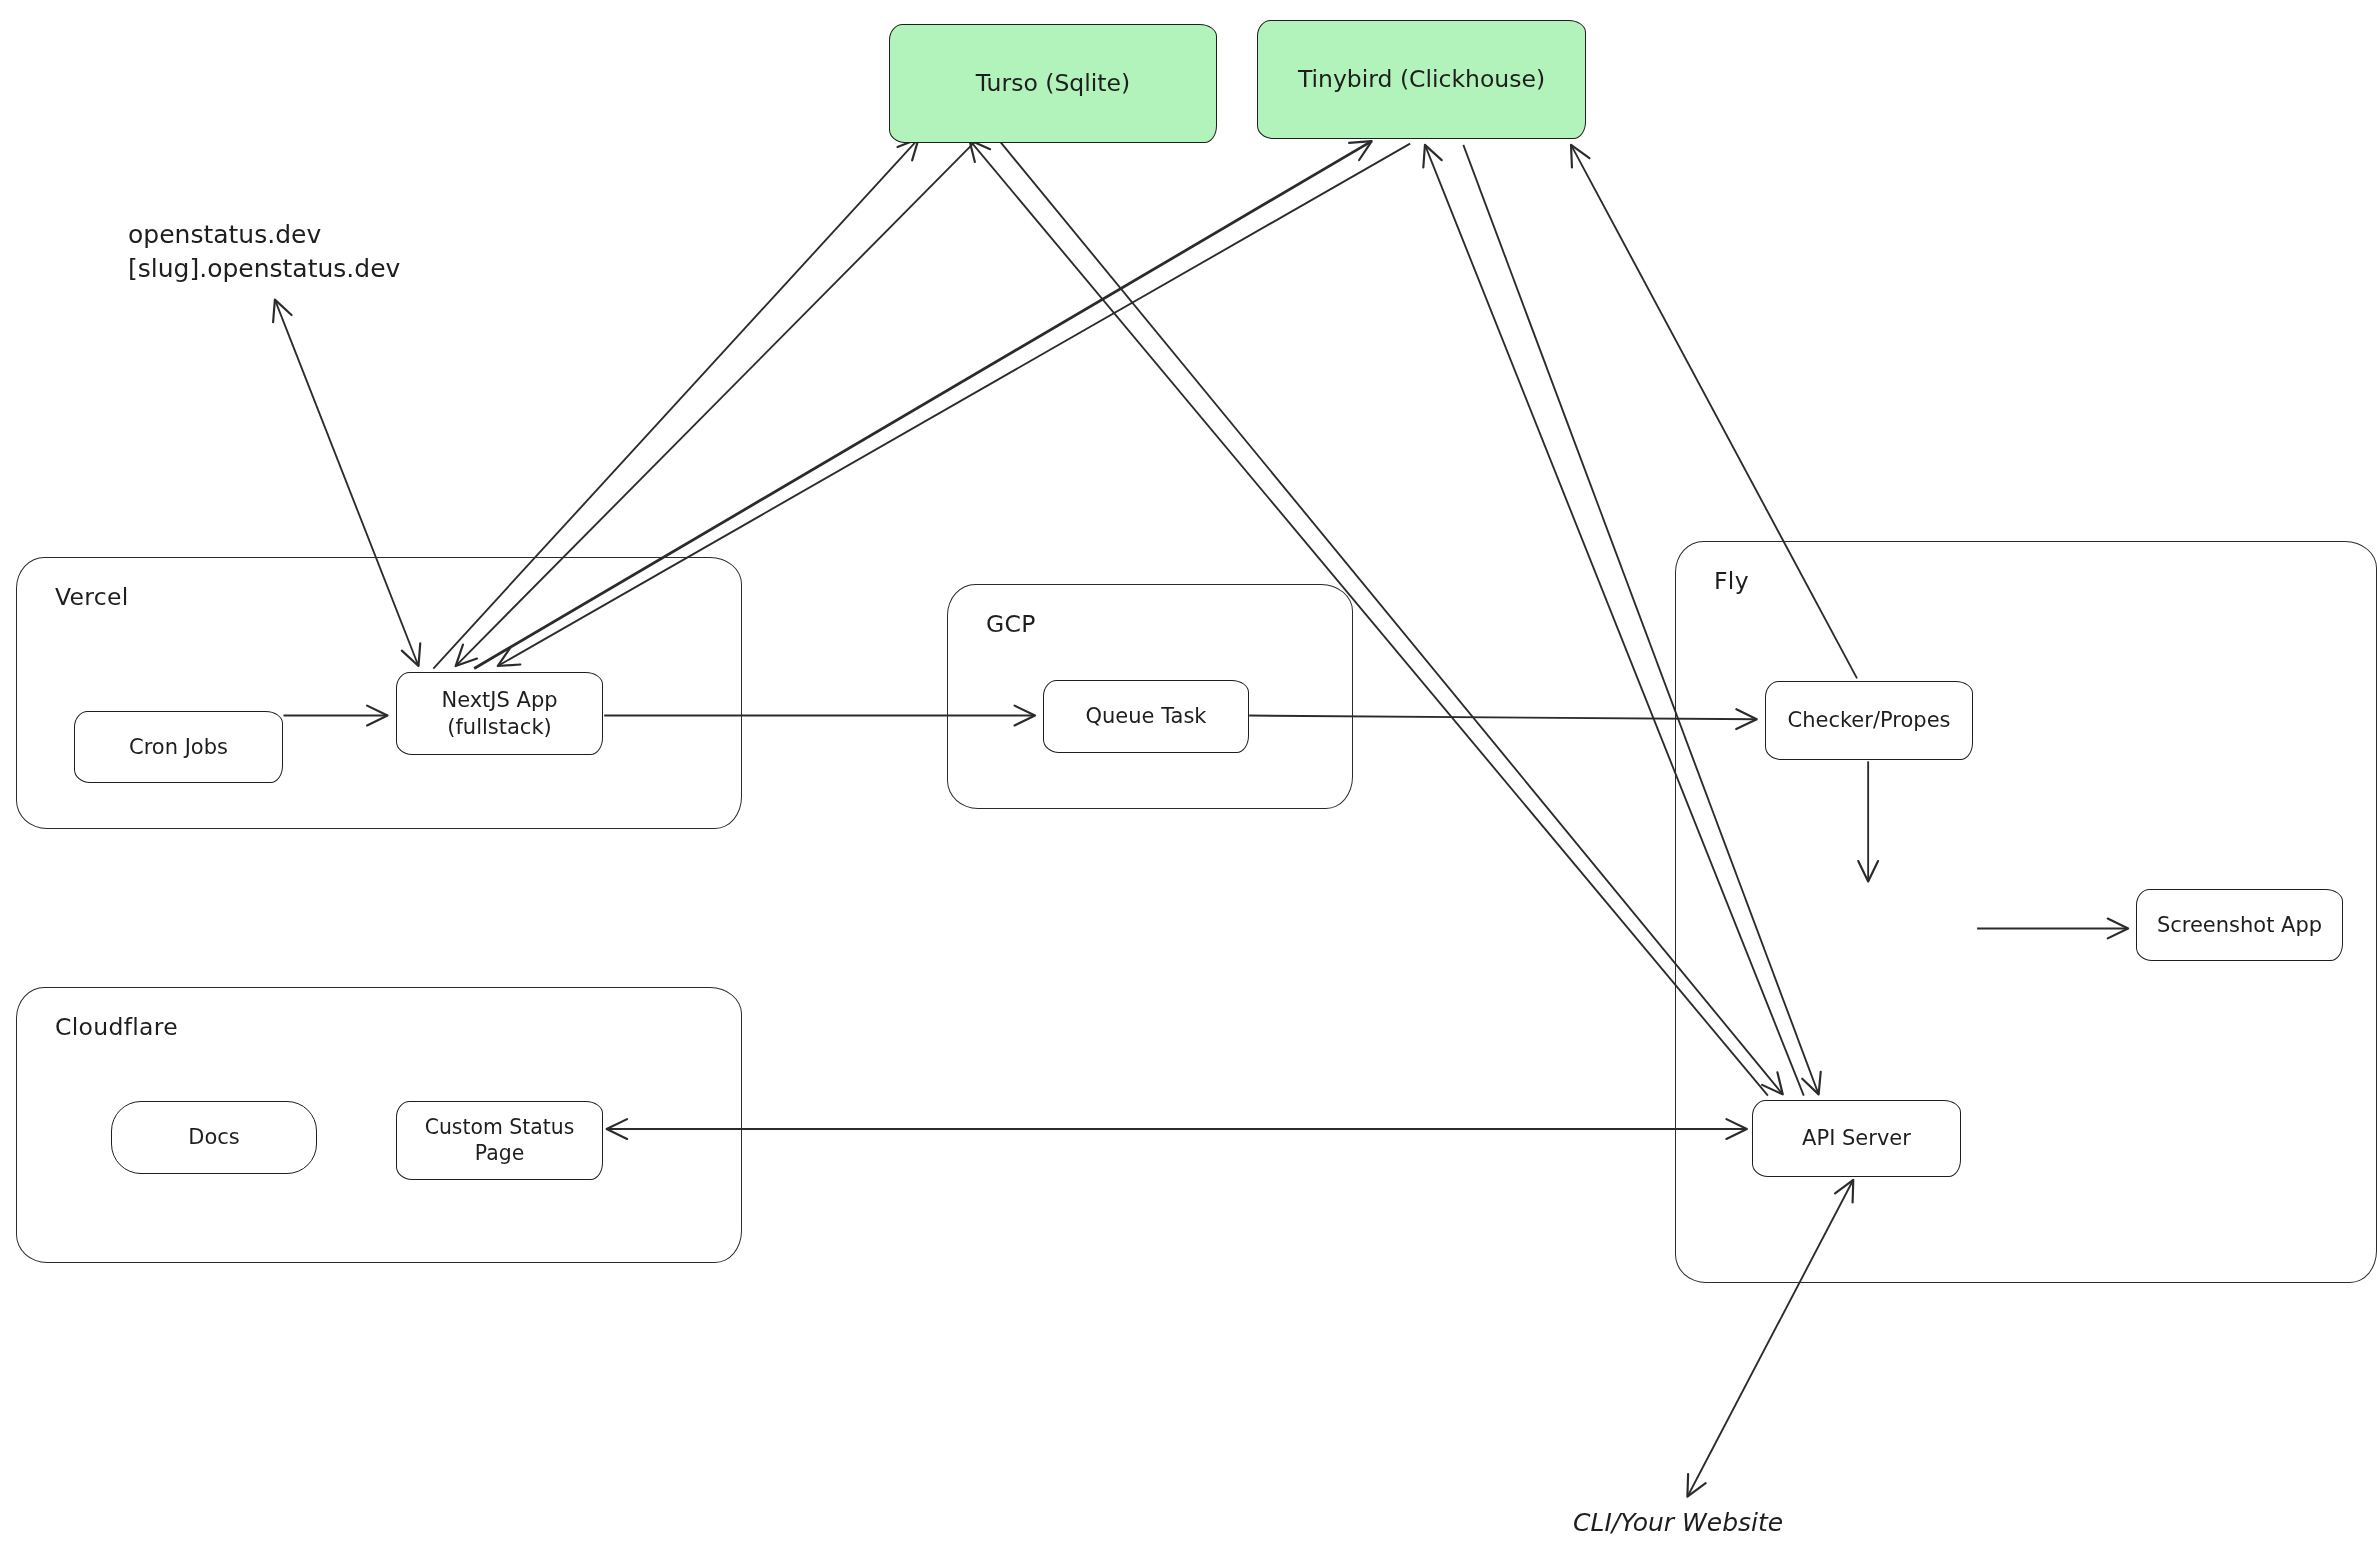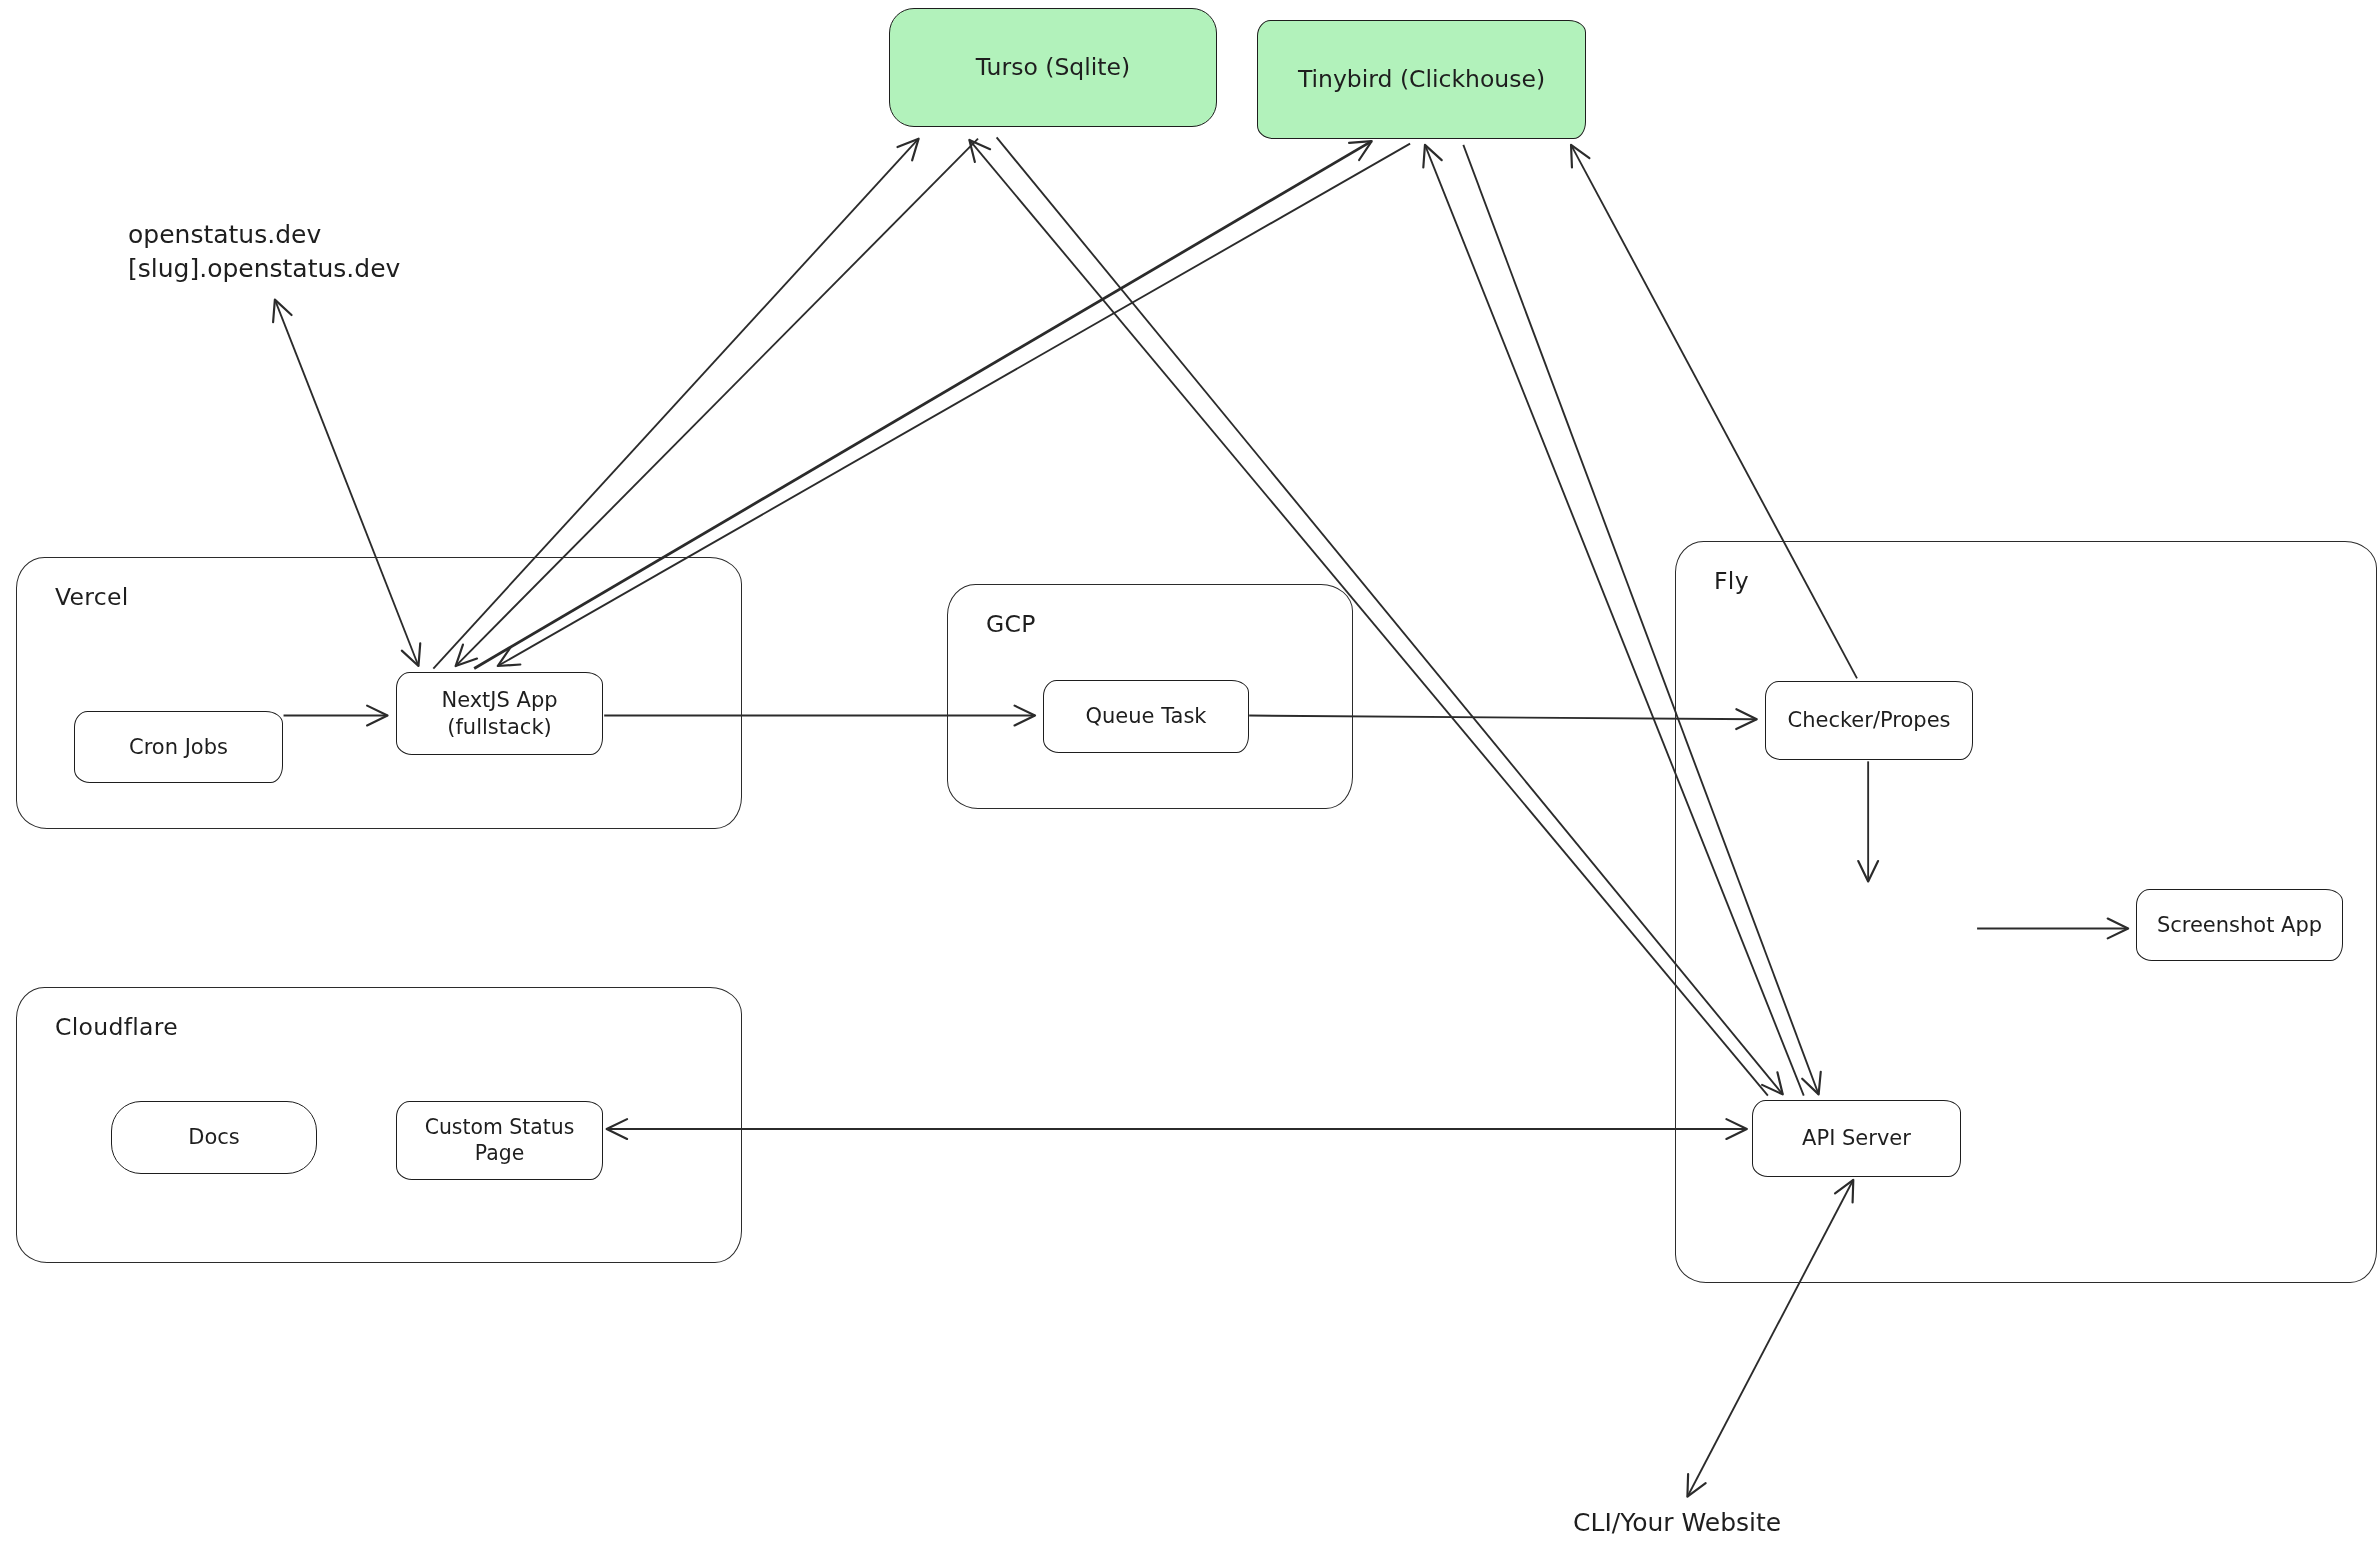--- a/index.html
+++ b/index.html
@@ -41,28 +41,28 @@
         <line x1="3194" y1="1500" x2="3438" y2="1500" stroke="#2b2b2b" stroke-width="3" marker-end="url(#ah)"></line>
         <line x1="2856" y1="1770" x2="1566" y2="226" stroke="#2b2b2b" stroke-width="3" marker-end="url(#ah)"></line>
         <line x1="1610" y1="222" x2="2880" y2="1768" stroke="#2b2b2b" stroke-width="3" marker-end="url(#ah)"></line>
         <line x1="2914" y1="1770" x2="2302" y2="234" stroke="#2b2b2b" stroke-width="3" marker-end="url(#ah)"></line>
         <line x1="2364" y1="234" x2="2938" y2="1768" stroke="#2b2b2b" stroke-width="3" marker-end="url(#ah)"></line>
         <line x1="2822" y1="1824" x2="980" y2="1824" stroke="#2b2b2b" stroke-width="3" marker-end="url(#ah)" marker-start="url(#ah)"></line>
         <line x1="2994" y1="1906" x2="2726" y2="2418" stroke="#2b2b2b" stroke-width="3" marker-end="url(#ah)" marker-start="url(#ah)"></line>
       </g>
   </svg>
 
-  <div class="node green" style="left:889px;top:8px;width:328px;height:119px;border-radius:25px;"><span>Turso (Sqlite)</span></div>
+  <div class="node green" style="left:889px;top:24px;width:328px;height:119px;"><span>Turso (Sqlite)</span></div>
 
   <div class="node green" style="left:1257px;top:20px;width:329px;height:119px;"><span>Tinybird (Clickhouse)</span></div>
 
   <div class="freetext" style="left:128px;top:218px;">openstatus.dev
 [slug].openstatus.dev</div>
 
-  <div class="freetext" style="left:1573px;top:1506px;">CLI/Your Website</div>
+  <div class="freetext" style="left:1573px;top:1506px;font-style:italic;">CLI/Your Website</div>
 
   <div class="container" style="left:16px;top:557px;width:724px;height:270px;">
     <span class="container-label">Vercel</span>
   </div>
   <div class="node" style="left:74px;top:711px;width:209px;height:72px;"><span>Cron Jobs</span></div>
   <div class="node" style="left:396px;top:672px;width:207px;height:83px;"><span>NextJS App
 (fullstack)</span></div>
 
   <div class="container" style="left:947px;top:584px;width:404px;height:223px;">
     <span class="container-label">GCP</span>

